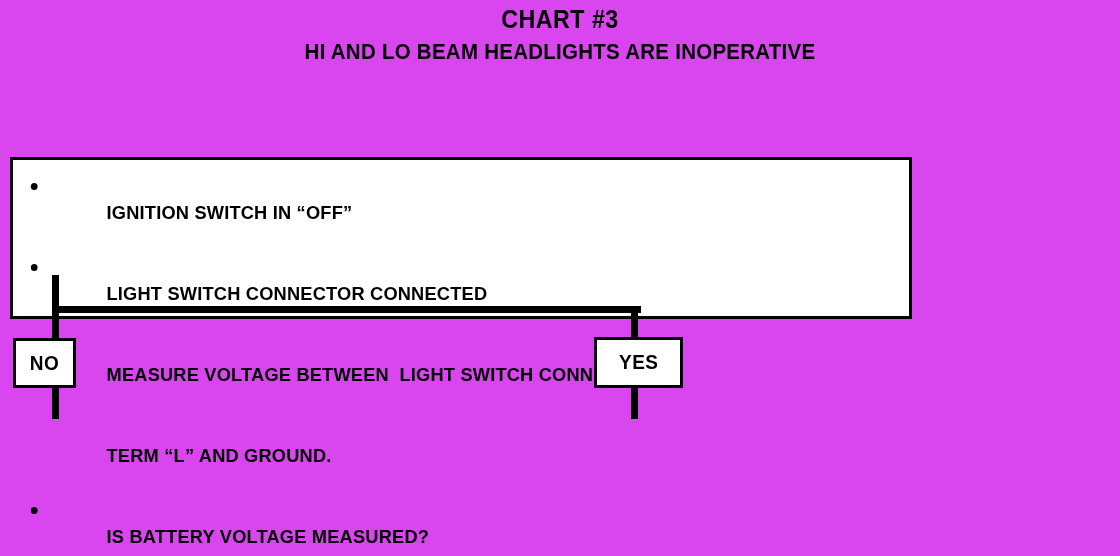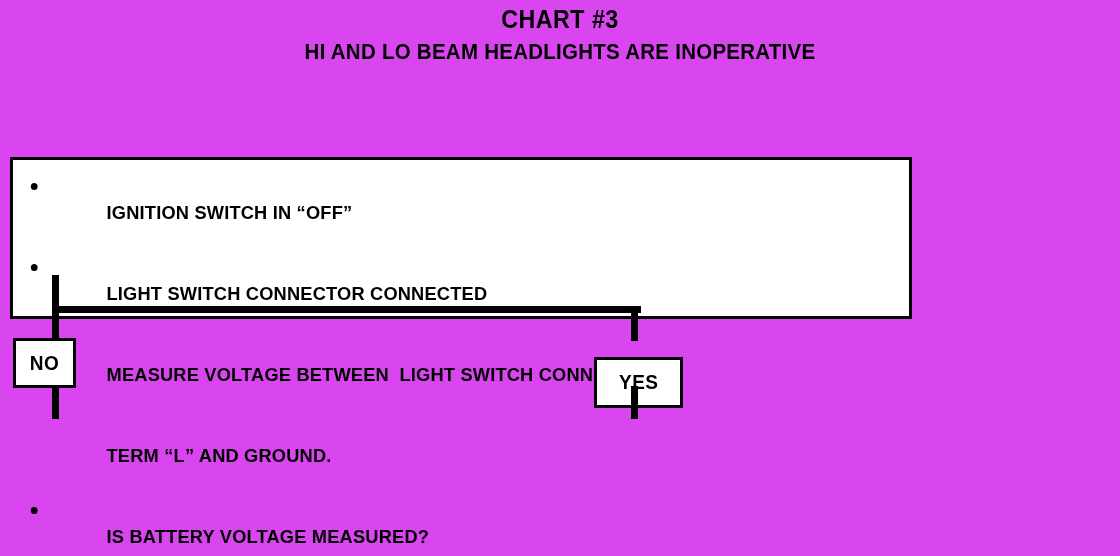--- a/index.html
+++ b/index.html
@@ -105,21 +105,21 @@
     align-items: center;
     justify-content: center;
   }
   .dec-label {
     font-size: 20px;
     font-weight: bold;
     letter-spacing: 0.5px;
     transform: scaleX(0.95);
   }
   #dec-no  { left: 13px;  top: 338px; width: 63px; height: 50px; }
-  #dec-yes { left: 594px; top: 337px; width: 89px; height: 51px; margin-top: 20px; }
+  #dec-yes { left: 594px; top: 337px; width: 89px; height: 51px; }
 
   
   .dashed-box {
     position: absolute;
     box-sizing: border-box;
     background: #fff;
     border: 3px dashed #000;
   }
   #res-left  { left: 11px;  top: 411px; width: 446px; height: 70px; }
   #res-right { left: 587px; top: 411px; width: 509px; height: 133px; }

